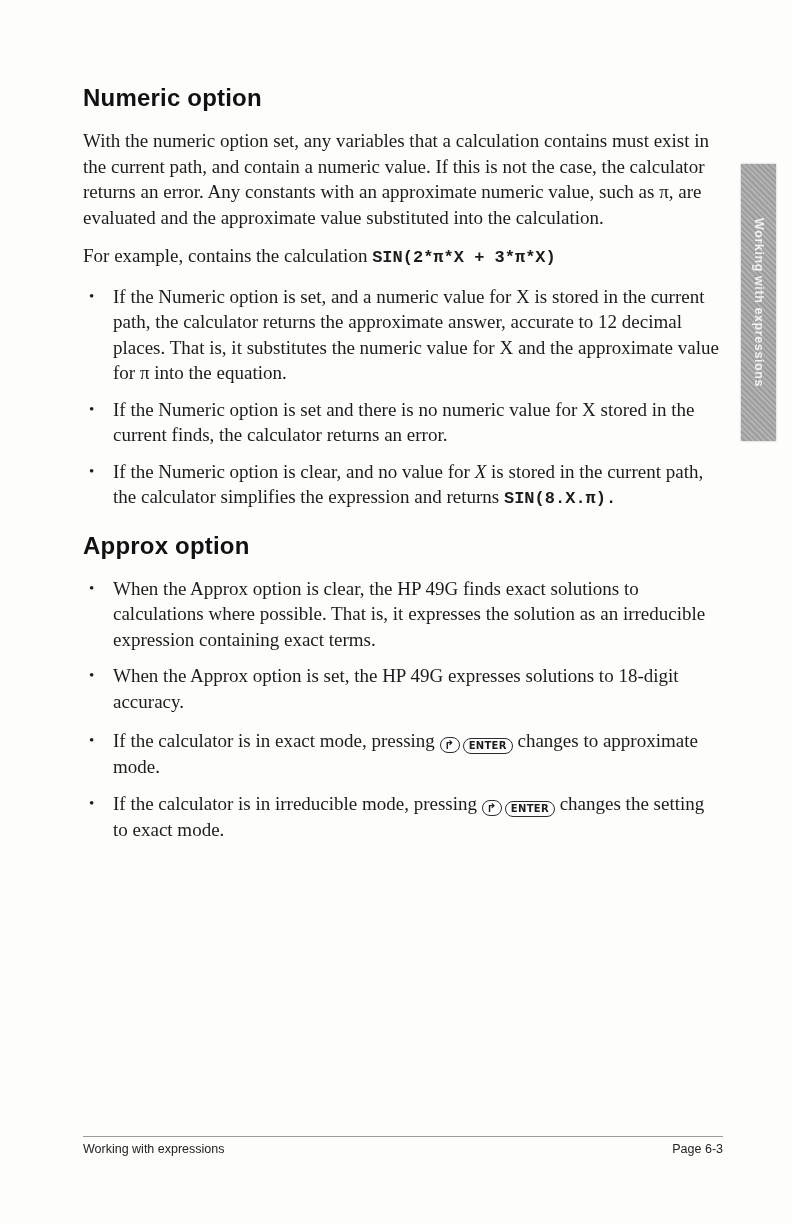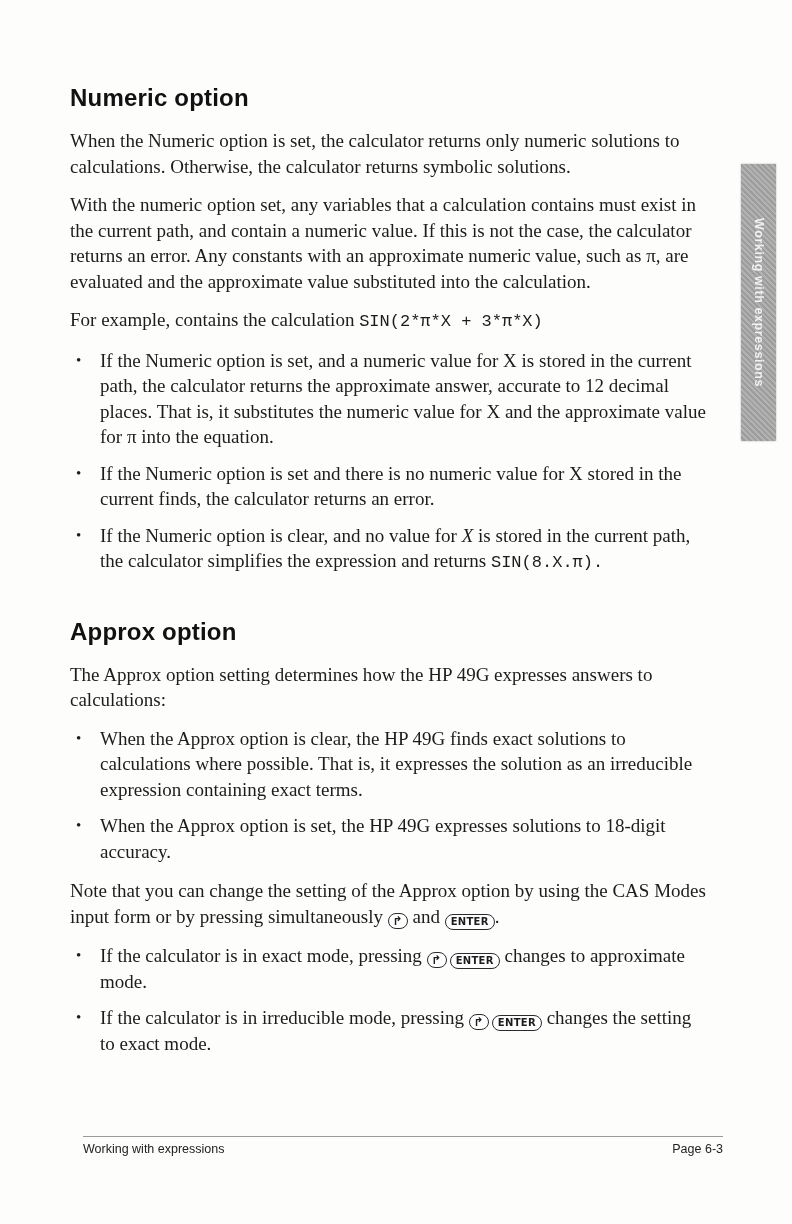--- a/index.html
+++ b/index.html
@@ -22,33 +22,34 @@
     box-shadow:0 0 2px rgba(0,0,0,.25);
   }
   .side-tab-label{
     writing-mode:vertical-rl;
     font-family:"Liberation Sans", sans-serif;
     font-size:12.5px;letter-spacing:.6px;
     color:#f2f2f2;font-weight:700;
     white-space:nowrap;
   }
 
-  .content{position:absolute;left:70px;top:84px;width:640px;}
+  .content{position:absolute;left:83px;top:84px;width:640px;}
 
   .heading{
     font-family:"Liberation Sans", sans-serif;
     font-weight:700;font-size:24px;line-height:28px;
     color:#111;margin:0 0 16px 0;letter-spacing:.2px;
   }
-  .heading-2{margin-top:42px;}
+  .heading-2{margin-top:20px;}
 
   .para{font-size:19px;line-height:25.5px;margin:0 0 13px 0;}
   .mono{
     font-family:"Liberation Mono","DejaVu Sans Mono",monospace;
     font-size:17px;
+    font-weight:bold;
   }
   .var-italic{font-style:italic;}
 
   .bullet-list{margin:2px 0 14px 0;}
   .bullet-item{display:flex;margin:0 0 11px 0;}
   .bullet-marker{
     flex:0 0 30px;width:30px;
     font-size:15px;line-height:25.5px;
     padding-left:6px;box-sizing:border-box;
   }
@@ -84,21 +85,20 @@
 <div class="page">
 
   <aside class="side-tab">
     <span class="side-tab-label">Working with expressions</span>
   </aside>
 
   <main class="content">
 
     <h1 class="heading">Numeric option</h1>
 
-    <p class="para">When the Numeric option is set, the calculator returns only numeric solutions to calculations. Otherwise, the calculator returns symbolic solutions.</p>
 
     <p class="para">With the numeric option set, any variables that a calculation contains must exist in the current path, and contain a numeric value. If this is not the case, the calculator returns an error. Any constants with an approximate numeric value, such as π, are evaluated and the approximate value substituted into the calculation.</p>
 
     <p class="para"><span>For example, contains the calculation </span><span class="mono">SIN(2*π*X + 3*π*X)</span></p>
 
     <div class="bullet-list">
       <div class="bullet-item">
         <span class="bullet-marker">•</span>
         <span class="bullet-text">If the Numeric option is set, and a numeric value for X is stored in the current path, the calculator returns the approximate answer, accurate to 12 decimal places. That is, it substitutes the numeric value for X and the approximate value for π into the equation.</span>
       </div>
@@ -107,34 +107,32 @@
         <span class="bullet-text">If the Numeric option is set and there is no numeric value for X stored in the current finds, the calculator returns an error.</span>
       </div>
       <div class="bullet-item">
         <span class="bullet-marker">•</span>
         <span class="bullet-text"><span>If the Numeric option is clear, and no value for </span><span class="var-italic">X</span><span> is stored in the current path, the calculator simplifies the expression and returns </span><span class="mono">SIN(8.X.π).</span></span>
       </div>
     </div>
 
     <h1 class="heading heading-2">Approx option</h1>
 
-    <p class="para">The Approx option setting determines how the HP 49G expresses answers to calculations:</p>
 
     <div class="bullet-list">
       <div class="bullet-item">
         <span class="bullet-marker">•</span>
         <span class="bullet-text">When the Approx option is clear, the HP 49G finds exact solutions to calculations where possible. That is, it expresses the solution as an irreducible expression containing exact terms.</span>
       </div>
       <div class="bullet-item">
         <span class="bullet-marker">•</span>
         <span class="bullet-text">When the Approx option is set, the HP 49G expresses solutions to 18-digit accuracy.</span>
       </div>
     </div>
 
-    <p class="para"><span>Note that you can change the setting of the Approx option by using the CAS Modes input form or by pressing simultaneously </span><span class="key key-shift">↱</span><span> and </span><span class="key key-enter">ENTER</span><span>.</span></p>
 
     <div class="bullet-list">
       <div class="bullet-item">
         <span class="bullet-marker">•</span>
         <span class="bullet-text"><span>If the calculator is in exact mode, pressing </span><span class="key key-shift">↱</span><span class="key key-enter">ENTER</span><span> changes to approximate mode.</span></span>
       </div>
       <div class="bullet-item">
         <span class="bullet-marker">•</span>
         <span class="bullet-text"><span>If the calculator is in irreducible mode, pressing </span><span class="key key-shift">↱</span><span class="key key-enter">ENTER</span><span> changes the setting to exact mode.</span></span>
       </div>

